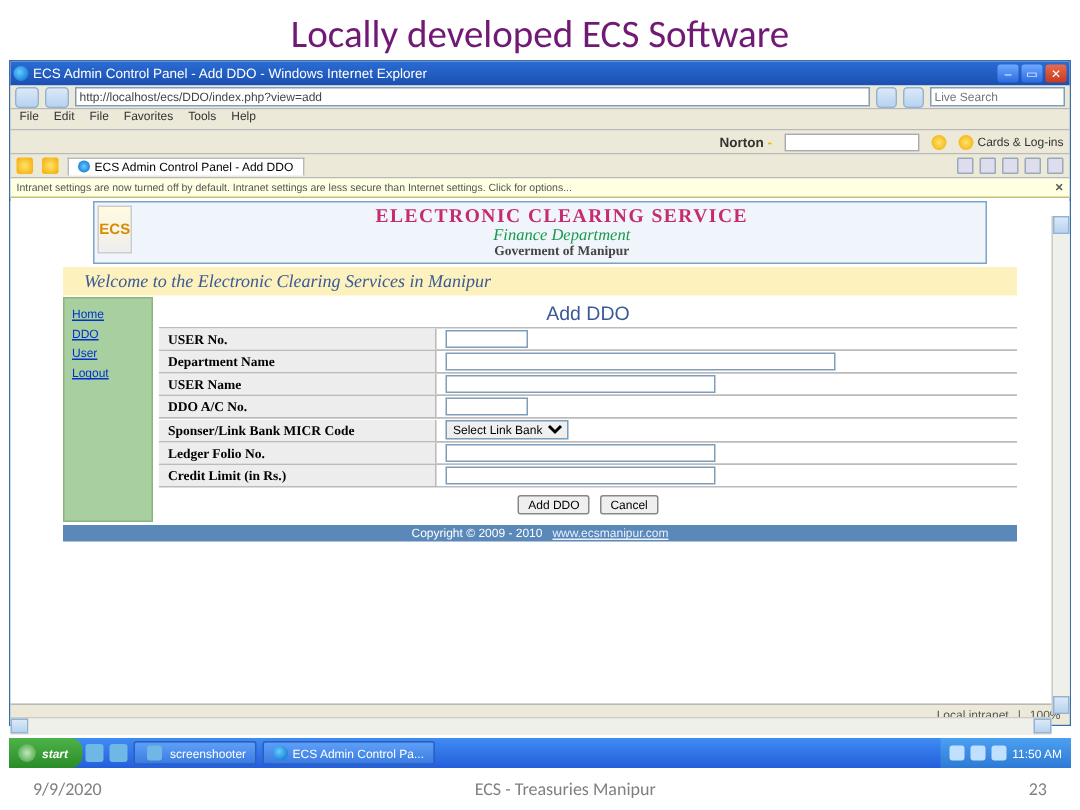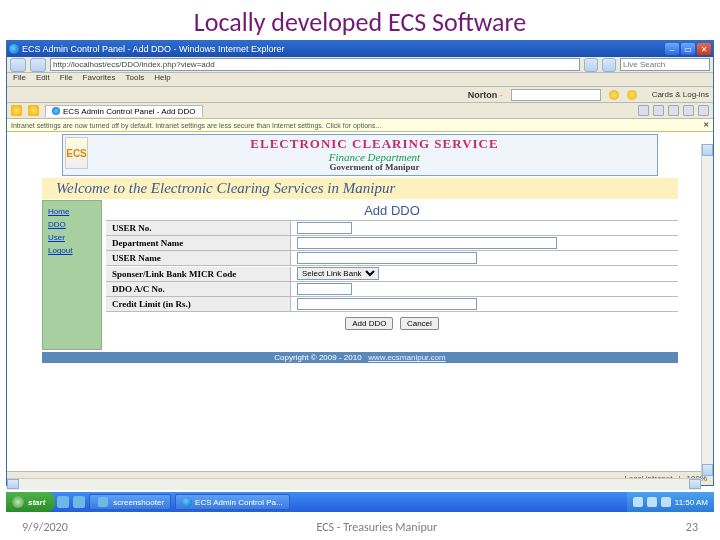--- a/index.html
+++ b/index.html
@@ -15,38 +15,38 @@
   .addr-row { background: #ece9d8; border-bottom: 1px solid #b8b8b8; height: 16px; display: flex; align-items: center; gap: 4px; padding: 0 3px; }
   .nav-btn { width: 16px; height: 14px; background: linear-gradient(#dce9f7,#b7d2f0); border: 1px solid #8fb3d9; border-radius: 3px; }
   .addr-input { flex: 1; height: 13px; border: 1px solid #7f9db9; background: #fff; font-size: 8px; padding: 0 2px; color: #444; }
   .search-box { width: 90px; height: 13px; border: 1px solid #7f9db9; background: #fff; font-size: 8px; color: #888; padding: 0 2px; }
   .menu-row { background: #ece9d8; border-bottom: 1px solid #b8b8b8; height: 14px; display: flex; align-items: flex-start; gap: 10px; padding: 0 6px; font-size: 8px; color: #333; }
   .menu-item { cursor: pointer; }
   .norton-row { background: #ece9d8; border-bottom: 1px solid #b8b8b8; height: 16px; display: flex; align-items: center; gap: 8px; padding: 0 4px; font-size: 8px; color: #333; justify-content: flex-end; }
   .norton-logo { font-weight: bold; color: #333; font-size: 9px; }
   .norton-logo .dash { color: #f8b500; }
   .norton-field { width: 90px; height: 12px; border: 1px solid #aaa; background: #fff; }
-  .norton-chip { display: flex; align-items: center; gap: 15px; }
+  .norton-chip { display: flex; align-items: center; gap: 3px; }
   .norton-round { width: 10px; height: 10px; border-radius: 50%; background: radial-gradient(#ffe36b,#f2a900); }
   .tabs-row { background: #ece9d8; border-bottom: 1px solid #b8b8b8; height: 16px; display: flex; align-items: center; gap: 6px; padding: 0 4px; font-size: 8px; }
   .fav-icon { width: 11px; height: 11px; background: radial-gradient(#ffe36b,#f2a900); border-radius: 2px; }
   .tab { background: #fff; border: 1px solid #b8b8b8; border-bottom: none; padding: 1px 6px; display: flex; align-items: center; gap: 3px; }
   .tab-icon { width: 8px; height: 8px; background: radial-gradient(#6cf,#06c); border-radius: 50%; }
   .tool-icons { margin-left: auto; display: flex; gap: 4px; }
   .tool-icon { width: 11px; height: 11px; background: #dde; border: 1px solid #9ab; border-radius: 1px; }
   .infobar { background: #ffffe1; border-bottom: 1px solid #c0c080; height: 13px; display: flex; align-items: center; justify-content: space-between; padding: 0 4px; font-size: 7px; color: #555; }
   .infobar-close { cursor: pointer; font-weight: bold; color: #555; }
   .page { background: #fff; }
   .banner { margin: 2px 55px; border: 1px solid #7da4c6; padding: 2px; display: flex; gap: 6px; background: #f0f5fb; }
   .banner-logo { width: 23px; height: 32px; background: linear-gradient(#fffbe0,#eee); display: flex; align-items: center; justify-content: center; color: #d88b00; font-weight: bold; font-size: 10px; border: 1px solid #ccc; }
   .banner-text { flex: 1; text-align: center; line-height: 1.1; }
   .banner-line1 { color: #c62b6e; font-family: 'Times New Roman', serif; font-weight: bold; font-size: 13px; letter-spacing: 1px; }
   .banner-line2 { color: #169a4a; font-family: 'Times New Roman', serif; font-style: italic; font-weight: normal; font-size: 11px; }
   .banner-line3 { color: #444; font-family: 'Times New Roman', serif; font-weight: bold; font-size: 9px; }
-  .welcome { background: #fdf2bd; margin: 1px 35px; padding: 2px 14px; font-family: 'Times New Roman', serif; font-style: italic; color: #3b5998; font-size: 15px; }
+  .welcome { background: #fdf2bd; margin: 1px 35px; padding: 2px 14px; font-family: 'Times New Roman', serif; font-style: italic; color: #3b5998; font-size: 12px; }
   .content-row { display: flex; margin: 0 35px; gap: 4px; }
   .nav-col { width: 60px; background: #a8cfa0; border: 1px solid #8ab57f; padding: 4px 1px; font-size: 8px; min-height: 150px; }
   .nav-link { color: #0033cc; text-decoration: underline; display: block; padding: 2px 4px; cursor: pointer; }
   .form-col { flex: 1; background: #fff; }
   .form-title { color: #3b5998; font-family: Arial; font-size: 13px; text-align: center; padding: 3px 0; }
   .frow { display: flex; align-items: center; border-top: 1px solid #bbb; border-bottom: 1px solid #bbb; margin-top: -1px; min-height: 16px; }
   .flabel { width: 185px; background: #ededed; padding: 2px 6px; font-family: 'Times New Roman', serif; font-weight: bold; font-size: 9px; border-right: 1px solid #bbb; }
   .ffield { flex: 1; padding: 1px 6px; display: flex; }
   .finput { border: 1px solid #7f9db9; height: 12px; background: #fff; font-size: 8px; }
   .w-sm { width: 55px; } .w-md { width: 180px; } .w-lg { width: 260px; }
@@ -173,29 +173,35 @@
               <input class="finput w-lg" style="">
             </div>
           </div>
         <div class="frow">
             <div class="flabel">USER Name</div>
           <div class="ffield">
               <input class="finput w-md" style="">
             </div>
           </div>
         <div class="frow">
+            <div class="flabel">DDO A/C No.</div>
+          <div class="ffield">
+              <input class="finput w-sm" style="">
+            </div>
+          </div>
+        <div class="frow">
             <div class="flabel">Sponser/Link Bank MICR Code</div>
           <div class="ffield">
               <select class="fselect"><option>Select Link Bank</option></select>
             </div>
           </div>
         <div class="frow">
-            <div class="flabel">DDO A/C No.</div>
-          <div class="ffield">
-              <input class="finput w-sm" style="">
+            <div class="flabel">Ledger Folio No.</div>
+          <div class="ffield">
+              <input class="finput w-md" style="">
             </div>
           </div>
         <div class="frow">
             <div class="flabel">Credit Limit (in Rs.)</div>
           <div class="ffield">
               <input class="finput w-md" style="">
             </div>
           </div>
 
         <div class="btn-row">

